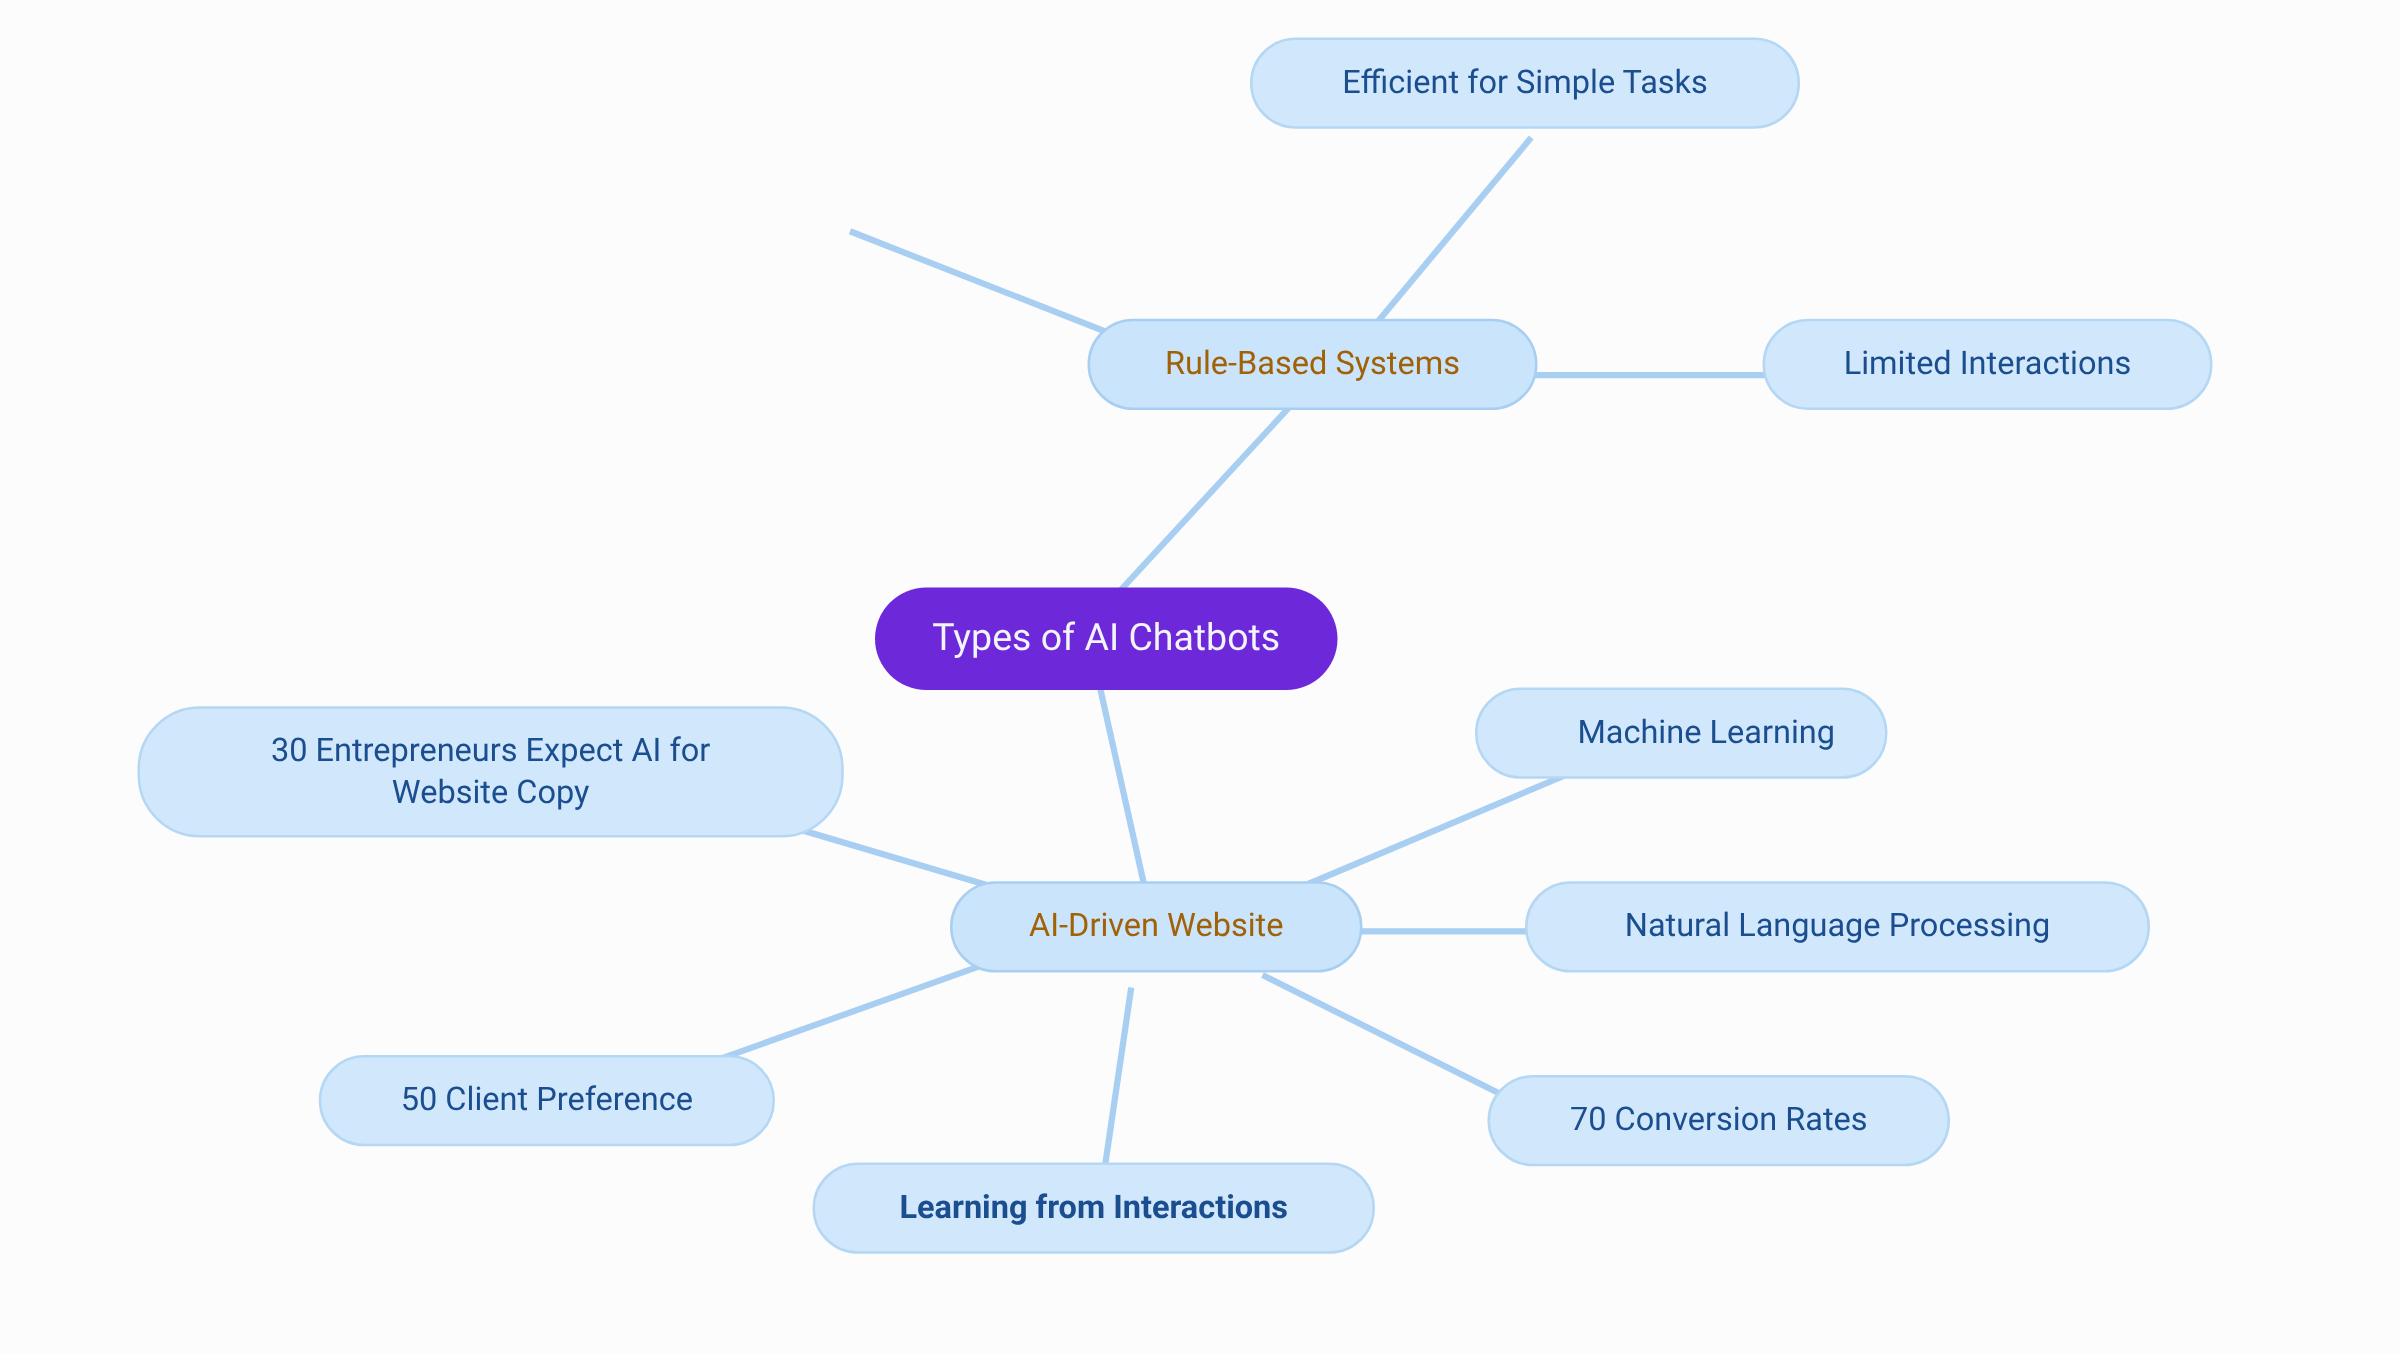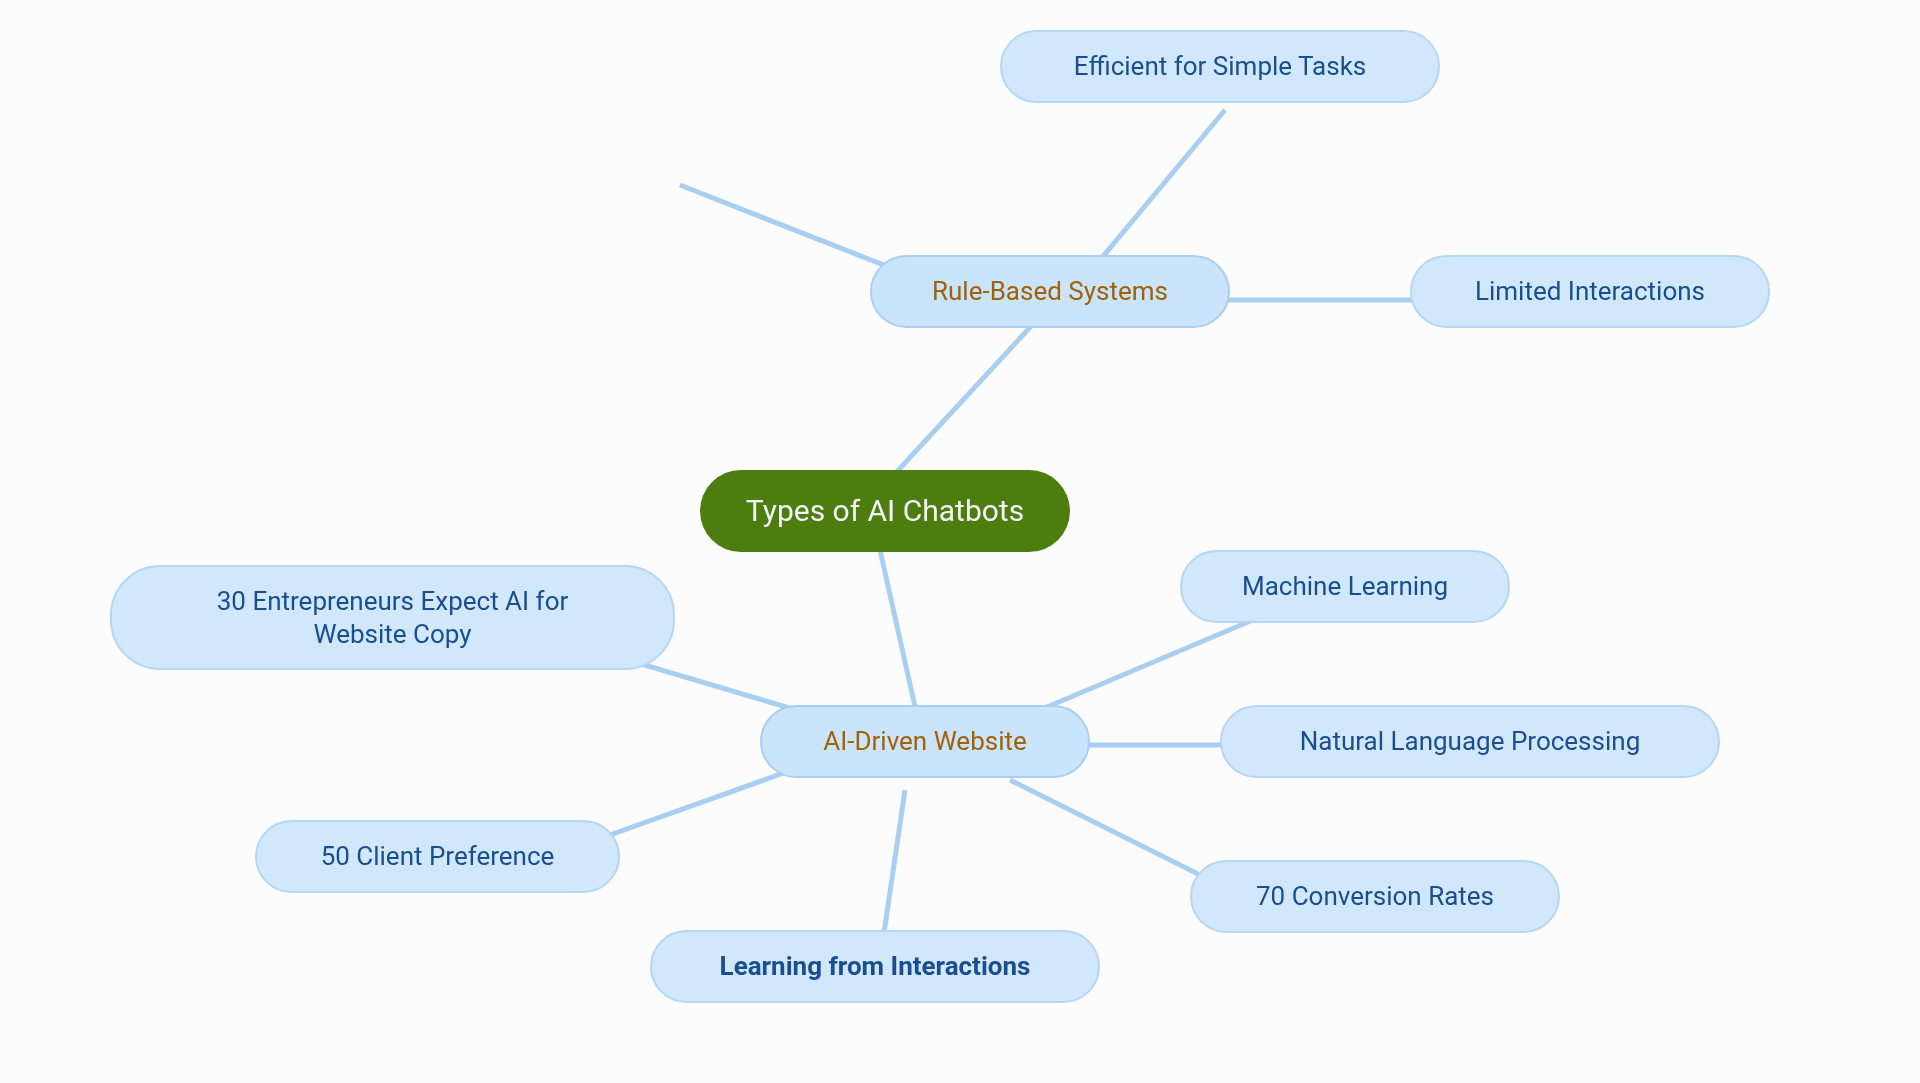--- a/index.html
+++ b/index.html
@@ -29,21 +29,21 @@
     justify-content: center;
     text-align: center;
     border-radius: 999px;
     font-size: 26px;
     font-weight: 400;
     line-height: 1.25;
     padding: 18px 40px;
     white-space: pre-line;
   }
   .node.root {
-    background: #4d7c0f;
+    background: #6d28d9;
     color: #f2f4f7;
     font-size: 30px;
     padding: 22px 44px;
   }
   .node.branch {
     background: #cae4fb;
     color: #a16207;
     border: 2px solid #a8cff2;
   }
   .node.leaf {
@@ -106,33 +106,33 @@
 
   <div class="node leaf" style="left:1410px; top:255px; width:360px;">
     <span>Limited Interactions</span>
   </div>
 
   <div class="node leaf leaf-wide" style="left:110px; top:565px; width:565px; border-radius:50px;">
     <span>30 Entrepreneurs Expect AI for
 Website Copy</span>
   </div>
 
-  <div class="node leaf" style="left:255px; top:820px; width:365px;">
+  <div class="node leaf" style="left:255px; top:844px; width:365px;">
     <span>50 Client Preference</span>
   </div>
 
   <div class="node leaf" style="left:650px; top:930px; width:450px;font-weight:bold;">
     <span>Learning from Interactions</span>
   </div>
 
   <div class="node leaf" style="left:1190px; top:860px; width:370px;">
     <span>70 Conversion Rates</span>
   </div>
 
   <div class="node leaf" style="left:1220px; top:705px; width:500px;">
     <span>Natural Language Processing</span>
   </div>
 
-  <div class="node leaf" style="left:1180px; top:550px; width:330px;">
+  <div class="node leaf" style="left:1180px; top:550px; width:330px;justify-content:flex-end;">
     <span>Machine Learning</span>
   </div>
 
 </div>
 
 </body></html>

